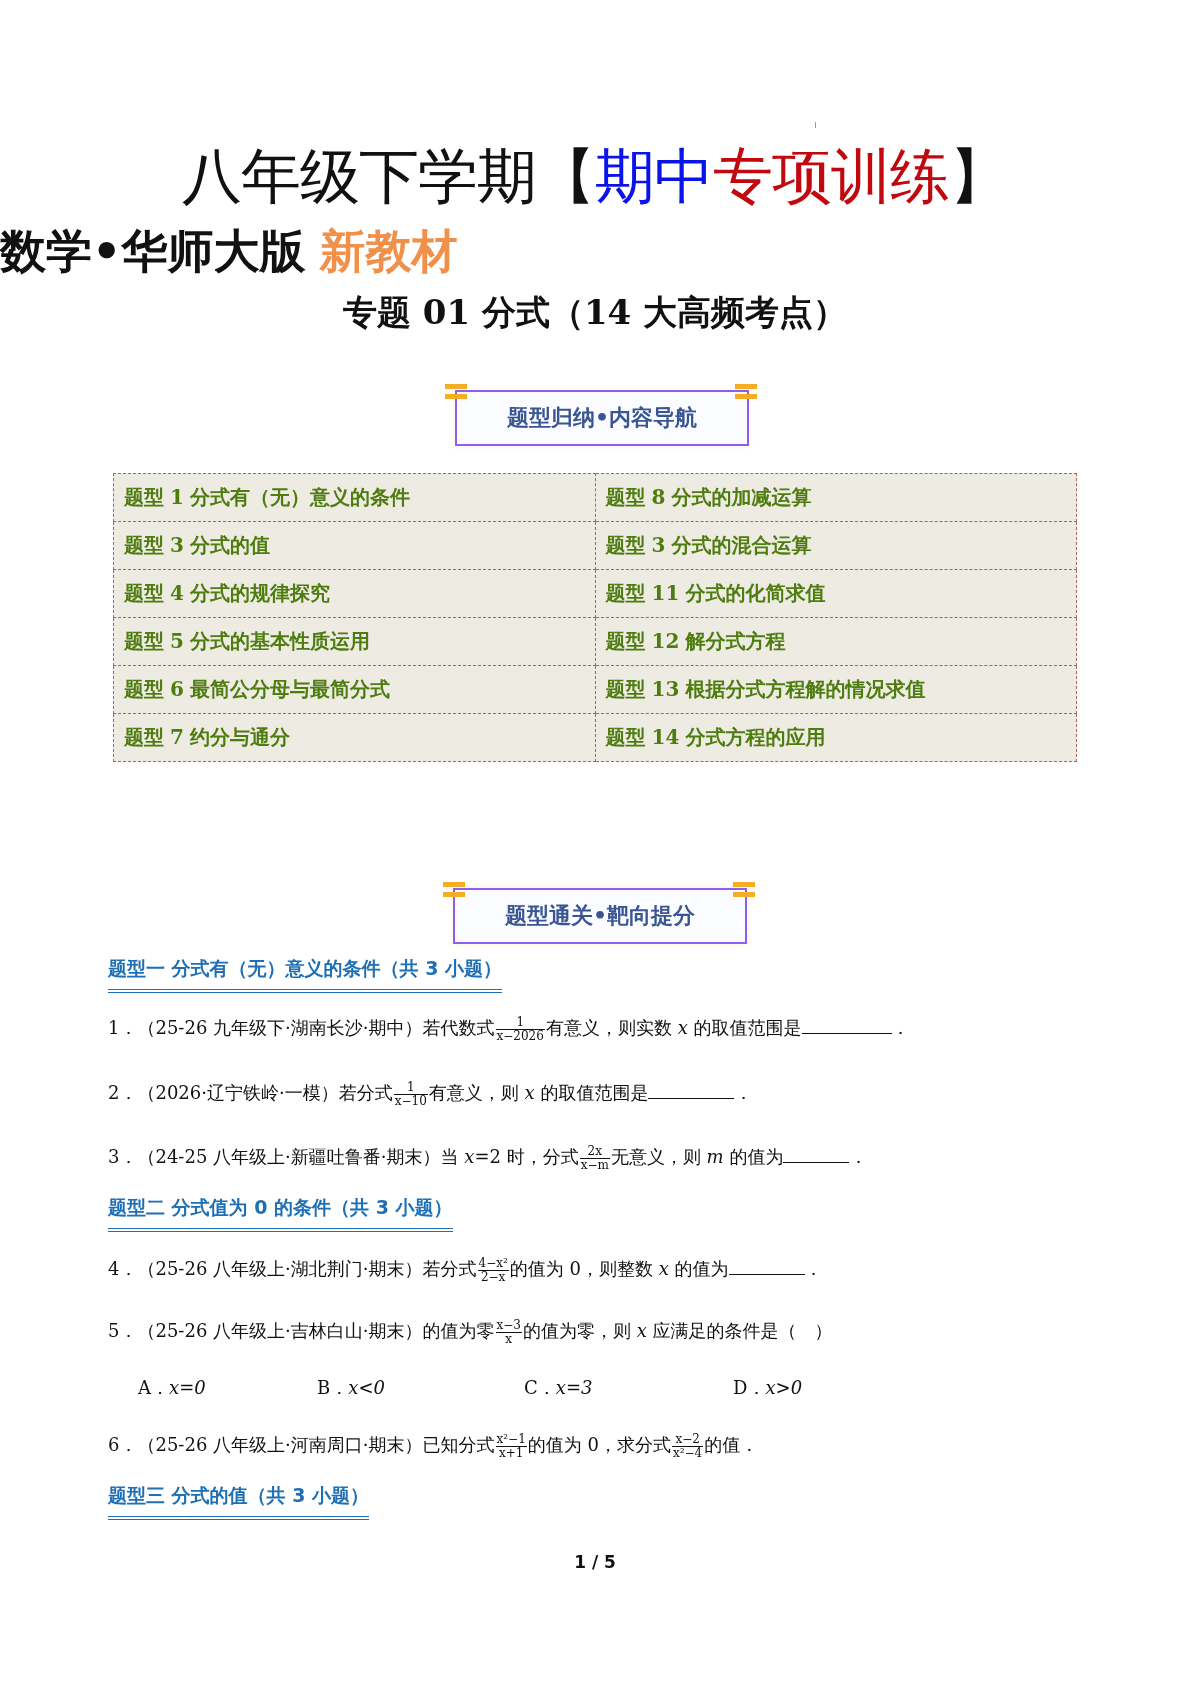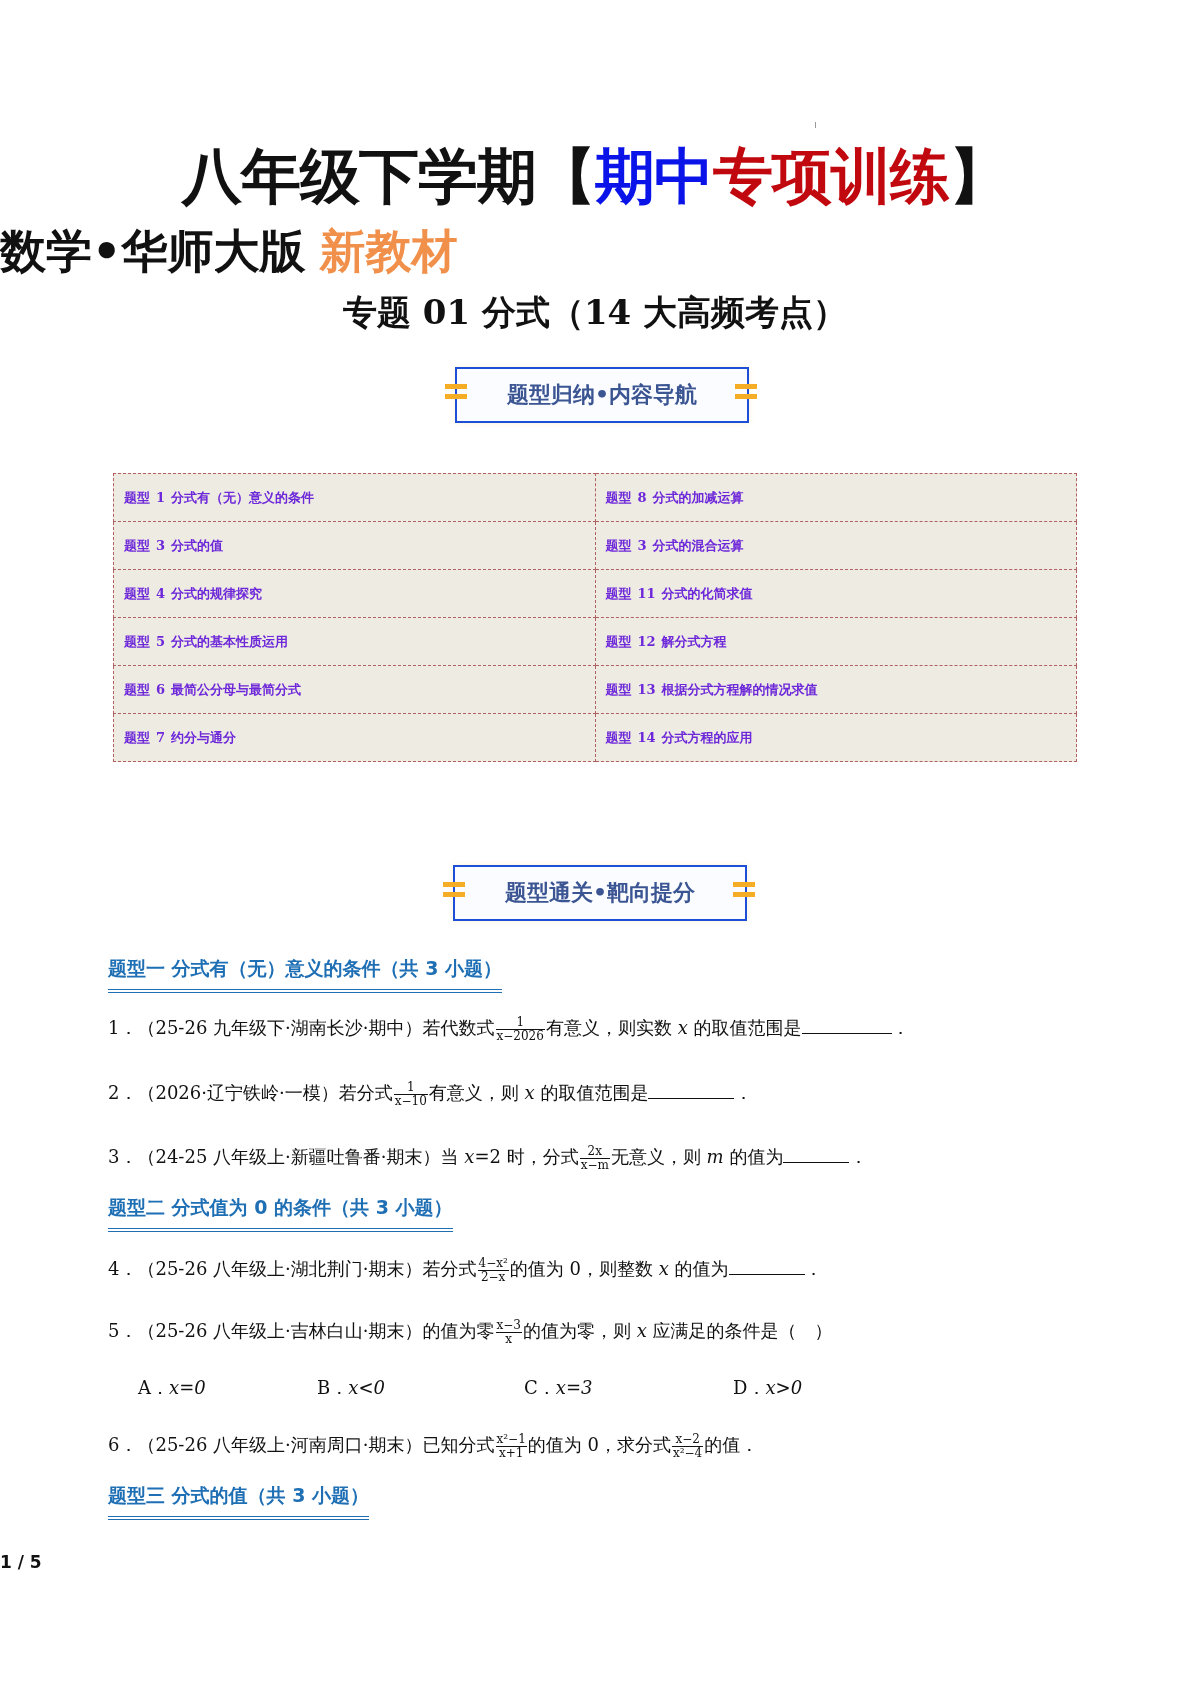--- a/index.html
+++ b/index.html
@@ -1,53 +1,53 @@
 <!DOCTYPE html>
 <html><head>
 <meta charset="utf-8">
 <style>
   html, body { margin:0; padding:0; background:#ffffff; }
   body { width:1190px; height:1683px; position:relative; overflow:hidden;
          font-family:"DejaVu Serif","Liberation Serif",serif; color:#111; }
   .abs { position:absolute; }
   .tiny-mark { left:815px; top:122px; width:1px; height:6px; background:#999; }
   .title1 { left:0; width:1190px; top:140px; text-align:center;
-            font-family:"DejaVu Sans","Liberation Sans",sans-serif; font-weight:bold;
+            font-family:"DejaVu Sans","Liberation Sans",sans-serif; font-weight:normal;
             font-size:60px; line-height:72px; letter-spacing:-1px; }
   .title1 .blue { color:#0a14e8; }
   .title1 .red { color:#c0080e; }
   .title2 { left:0; width:970px; top:222px; text-align:left;
             font-family:"DejaVu Sans","Liberation Sans",sans-serif; font-weight:bold;
             font-size:46px; line-height:58px; }
   .title2 .orange { color:#f0904a; margin-left:14px; }
   .title3 { left:0; width:1190px; top:290px; text-align:center; font-weight:bold;
             font-size:34px; line-height:44px; }
-  .badge { border:2px solid #1d4ed8; background:#fbfcff; height:52px;
+  .badge { border:2px solid #8b5cf6; background:#fbfcff; height:52px;
            font-family:"DejaVu Sans","Liberation Sans",sans-serif; font-weight:bold;
            color:#3b5593; font-size:22px; line-height:52px; text-align:center;
-           box-shadow:0 0 6px rgba(255,220,150,0.35); }
+           box-shadow:0 0 6px rgba(255,220,150,0.35);margin-top:23px; }
   .badge-icon { position:absolute; top:17px; width:22px; height:16px; }
   .badge-icon::before, .badge-icon::after { content:""; position:absolute; left:0; width:22px; height:5px; background:#f4ad25; }
   .badge-icon::before { top:0; } .badge-icon::after { top:10px; }
   .nav-table { left:113px; top:473px; width:964px; border-collapse:collapse; background:#eeebe3; }
   .nav-table td { border:1.5px dashed #b06060; height:47px; padding:0 0 0 10px;
-                  font-weight:bold; color:#6d28d9; font-size:13px; width:472px;
+                  font-weight:bold; color:#4d7c0f; font-size:20px; width:472px;
                   font-family:"DejaVu Sans","Liberation Sans",sans-serif; }
   .nav-table td .num { font-family:"DejaVu Serif","Liberation Serif",serif; margin:0 6px; }
   .sec-head { left:108px; font-family:"DejaVu Sans","Liberation Sans",sans-serif; font-weight:bold;
               color:#1f6fb5; font-size:19px; line-height:26px;
               border-bottom:4px double #1f6fb5; padding-bottom:8px; }
   .q { left:108px; font-size:18px; line-height:26px; white-space:nowrap; }
   .q i { font-style:italic; }
   .frac { display:inline-block; vertical-align:middle; text-align:center; font-size:12px; line-height:13px; margin:0 1px; }
   .frac .n { display:block; border-bottom:1px solid #111; padding:0 1px; }
   .frac .d { display:block; padding:0 1px; }
   .blank { display:inline-block; border-bottom:1.5px solid #111; height:18px; vertical-align:baseline; }
   .opt { font-size:18px; line-height:26px; }
-  .pageno { left:0; width:1190px; top:1552px; 
+  .pageno { left:0; width:1190px; top:1552px; text-align:center;
             font-family:"DejaVu Sans","Liberation Sans",sans-serif; font-weight:bold; font-size:17px; }
 </style>
 </head>
 <body>
 
 <div class="abs tiny-mark"></div>
 
 <div class="abs title1">
   <span>八年级下学期【</span><span class="blue">期中</span><span class="red">专项训练</span><span>】</span>
 </div>

